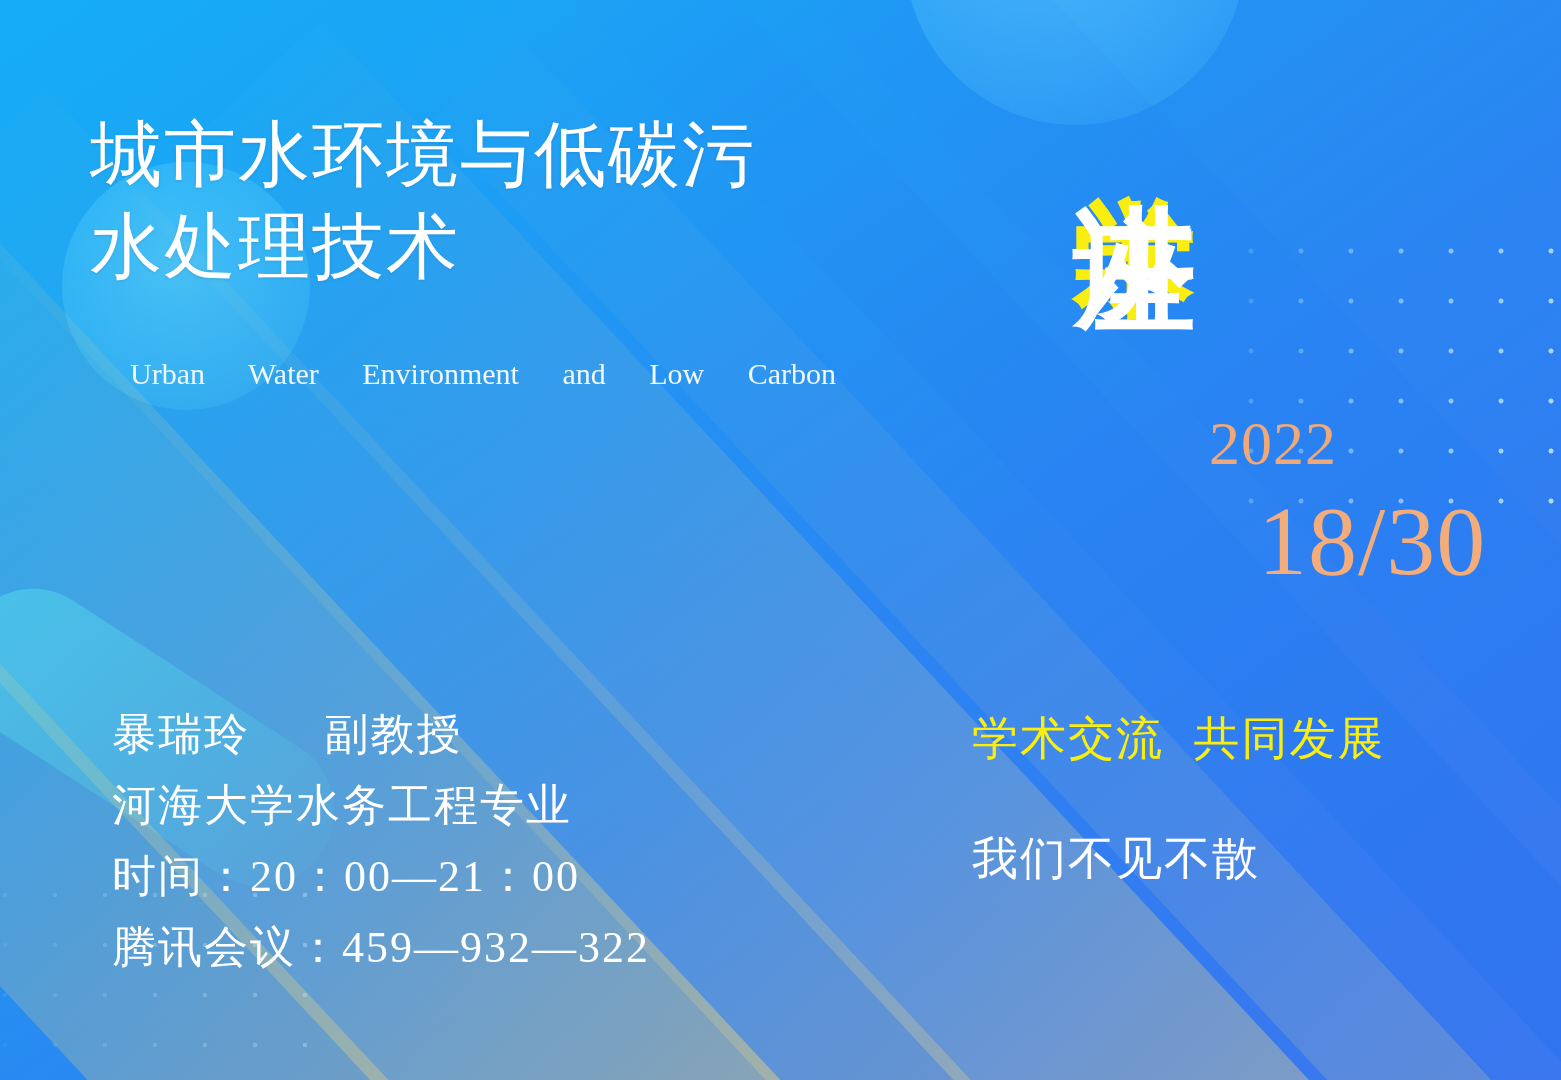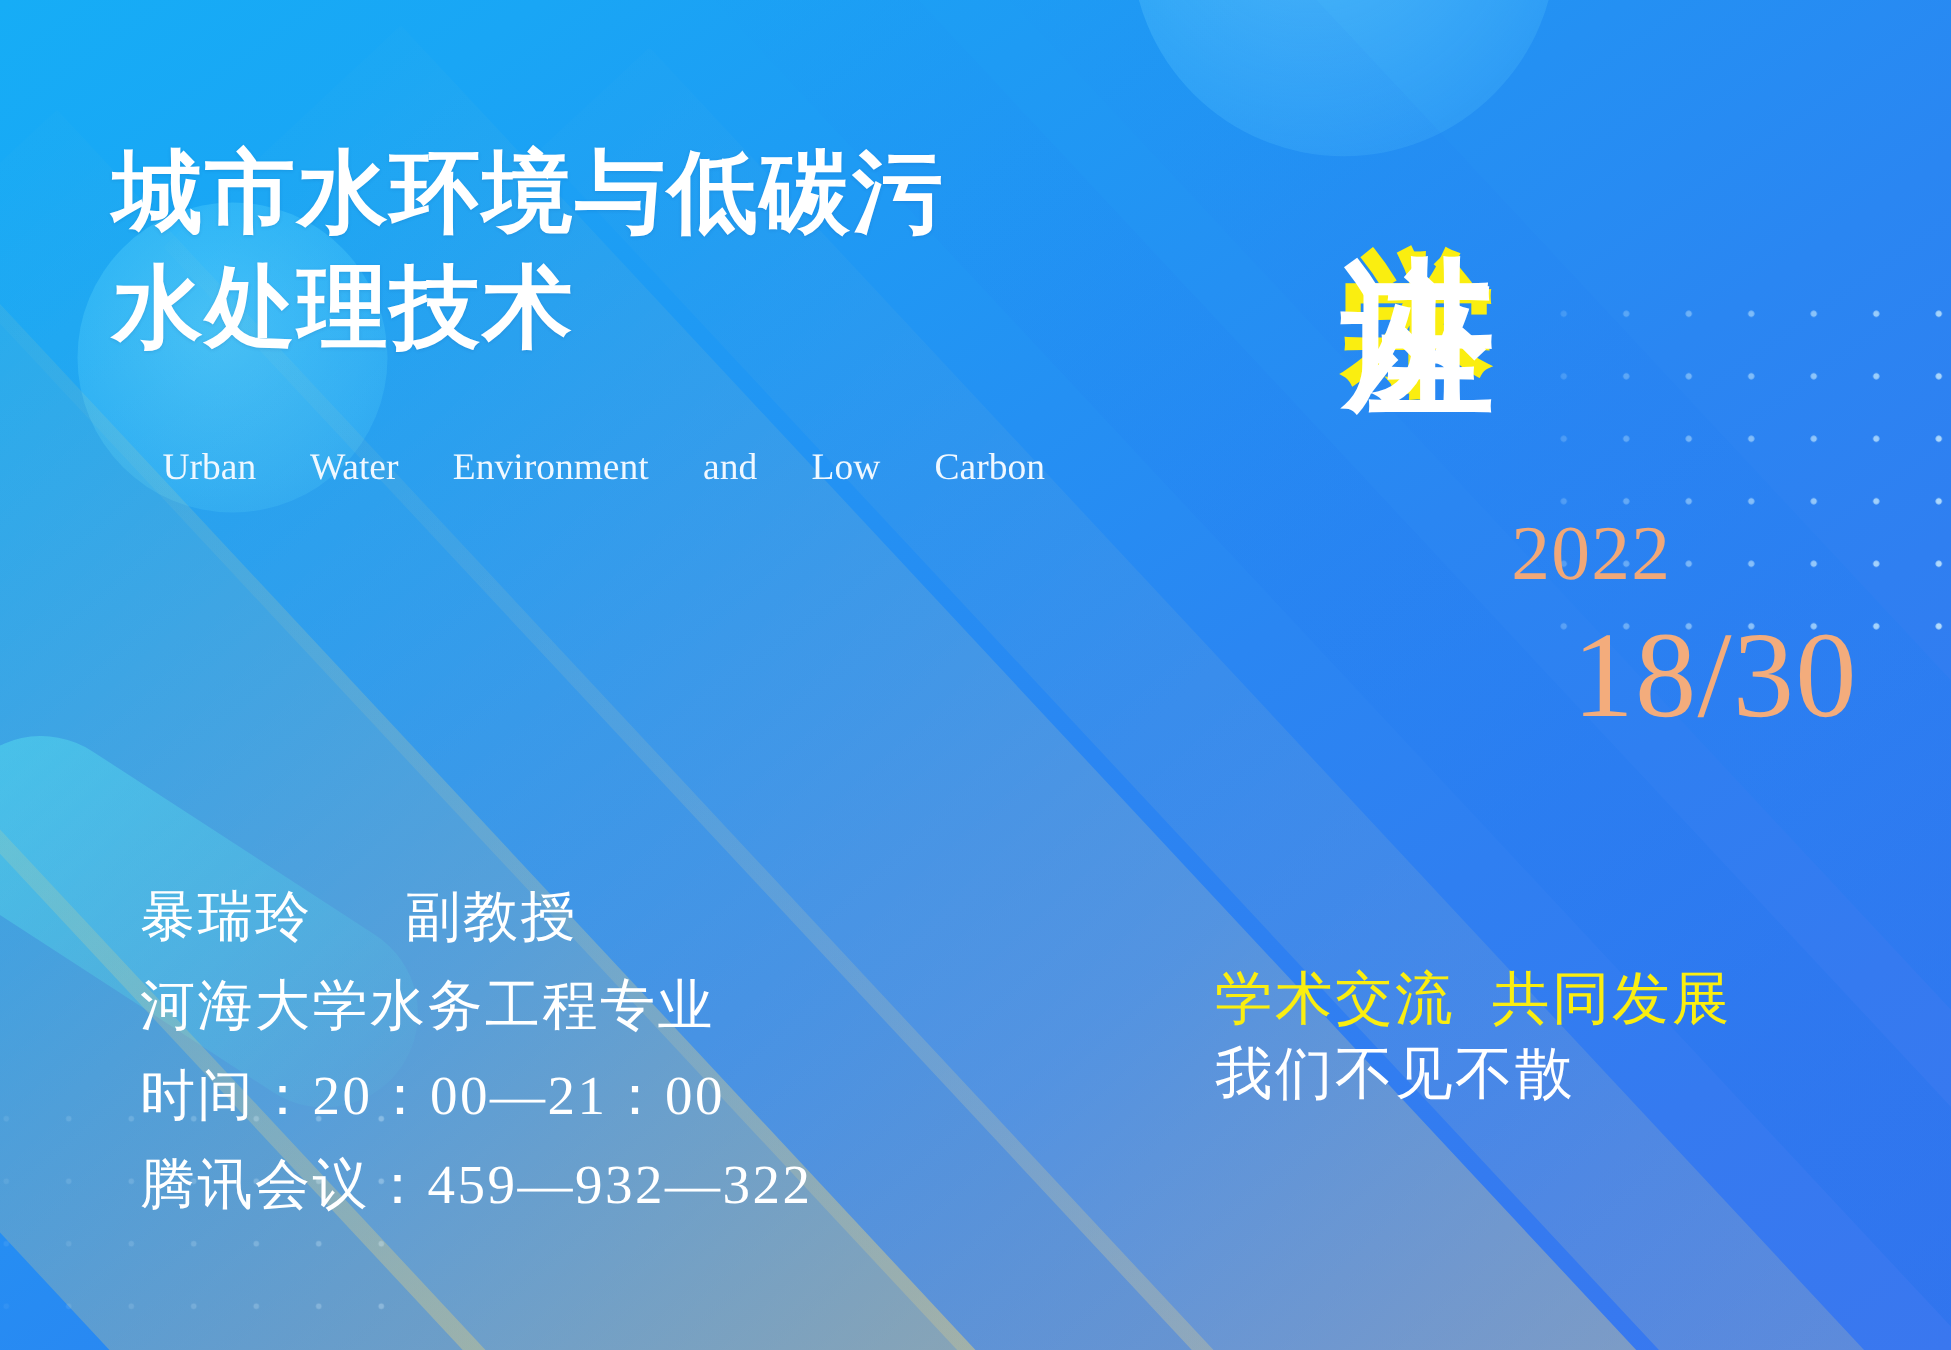--- a/index.html
+++ b/index.html
@@ -156,21 +156,21 @@
   
   .content { position: absolute; inset: 0; }
 
   .title-cn {
     position: absolute;
     left: 90px;
     top: 108px;
     width: 820px;
     color: #ffffff;
     font-size: 72px;
-    font-weight: 700;
+    font-weight: 400;
     line-height: 1.28;
     letter-spacing: 2px;
     white-space: pre-line;
     text-shadow: 0 1px 3px rgba(0,60,130,0.14);
   }
 
   .title-en {
     position: absolute;
     left: 108px;
     top: 352px;
@@ -234,21 +234,21 @@
     letter-spacing: 2px;
   }
   .speaker .line { display: block; white-space: pre; }
   .speaker .serifnum {
     font-family: "Liberation Serif", "DejaVu Serif", serif;
   }
 
   .slogan {
     position: absolute;
     left: 972px;
-    top: 768px;
+    top: 708px;
     color: #FAEE10;
     font-size: 46px;
     letter-spacing: 2px;
     white-space: pre;
   }
   .closing {
     position: absolute;
     left: 972px;
     top: 828px;
     color: #ffffff;

